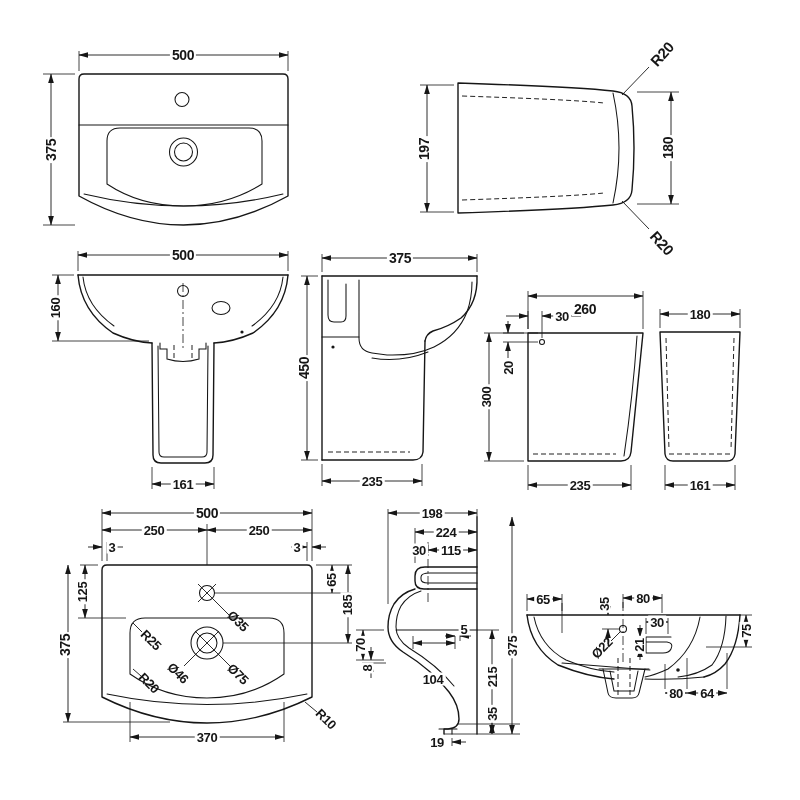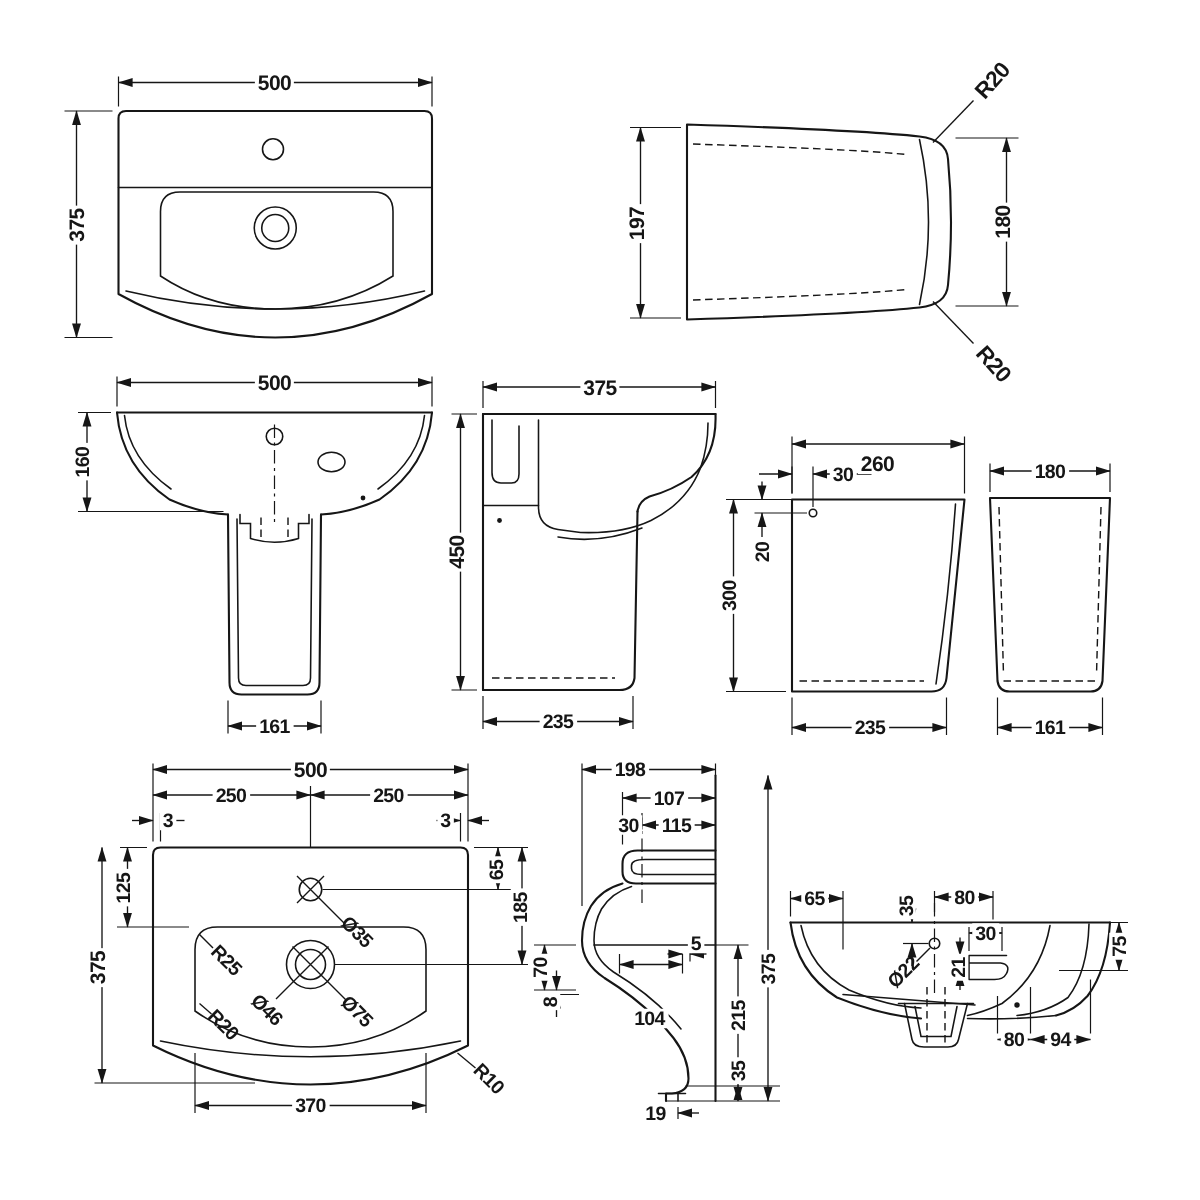--- a/index.html
+++ b/index.html
@@ -274,36 +274,36 @@
 <div class="dim v" style="left:331px;top:580px">65</div>
 <div class="dim v" style="left:347px;top:605px">185</div>
 <div class="dim d45" style="left:238px;top:621px">Ø35</div>
 <div class="dim d45" style="left:151px;top:640px">R25</div>
 <div class="dim d45" style="left:149px;top:683px">R20</div>
 <div class="dim d45" style="left:178px;top:673px">Ø46</div>
 <div class="dim d45" style="left:238px;top:674px">Ø75</div>
 <div class="dim d45" style="left:326px;top:719px">R10</div>
 <div class="dim" style="left:207px;top:737px">370</div>
 
-<div class="dim" style="left:420px;top:513px">198</div>
-<div class="dim" style="left:446px;top:532px">107</div>
+<div class="dim" style="left:432px;top:513px">198</div>
+<div class="dim" style="left:446px;top:532px">224</div>
 <div class="dim" style="left:419px;top:550px">30</div>
 <div class="dim" style="left:451px;top:550px">115</div>
 <div class="dim" style="left:433px;top:679px">104</div>
 <div class="dim" style="left:464px;top:629px">5</div>
 <div class="dim v" style="left:360px;top:645px">70</div>
 <div class="dim v" style="left:367px;top:668px">8</div>
 <div class="dim v" style="left:492px;top:677px">215</div>
 <div class="dim v" style="left:512px;top:646px">375</div>
 <div class="dim v" style="left:492px;top:714px">35</div>
 <div class="dim" style="left:437px;top:742px">19</div>
 
 <div class="dim" style="left:543px;top:599px">65</div>
 <div class="dim v" style="left:604px;top:604px">35</div>
 <div class="dim" style="left:643px;top:598px">80</div>
 <div class="dim dm45" style="left:602px;top:648px">Ø22</div>
 <div class="dim" style="left:657px;top:622px">30</div>
 <div class="dim v" style="left:639px;top:645px">21</div>
 <div class="dim v" style="left:746px;top:631px">75</div>
 <div class="dim" style="left:676px;top:693px">80</div>
-<div class="dim" style="left:707px;top:693px">94</div>
+<div class="dim" style="left:707px;top:693px">64</div>
 
 </div>
 
 </body></html>

